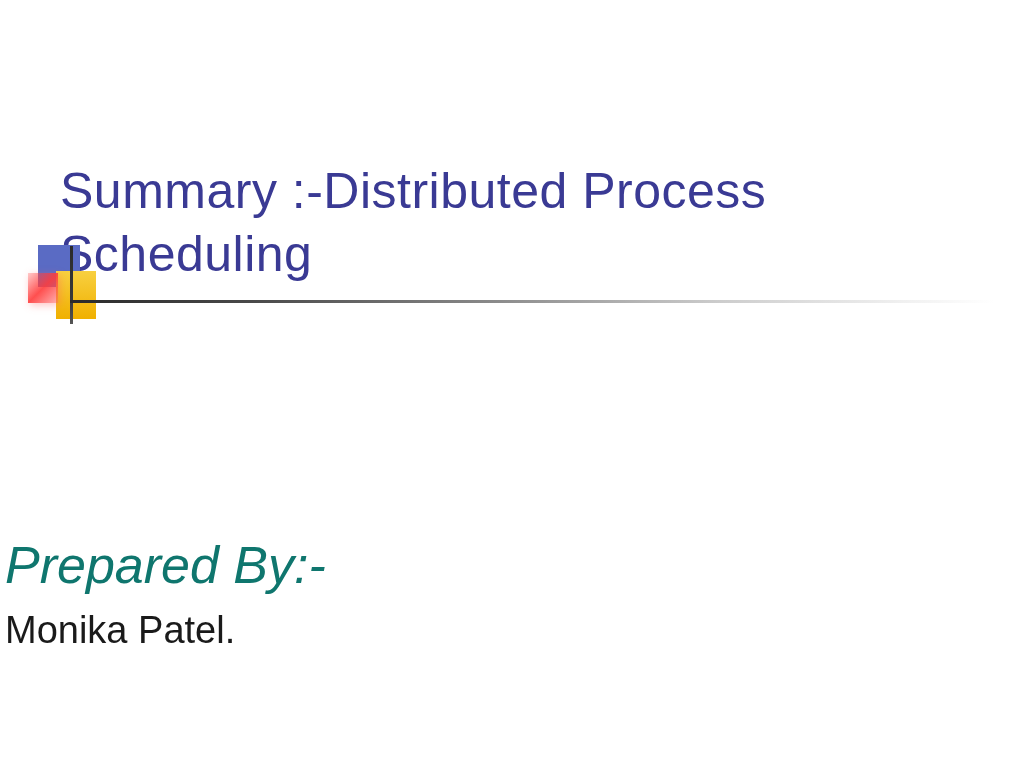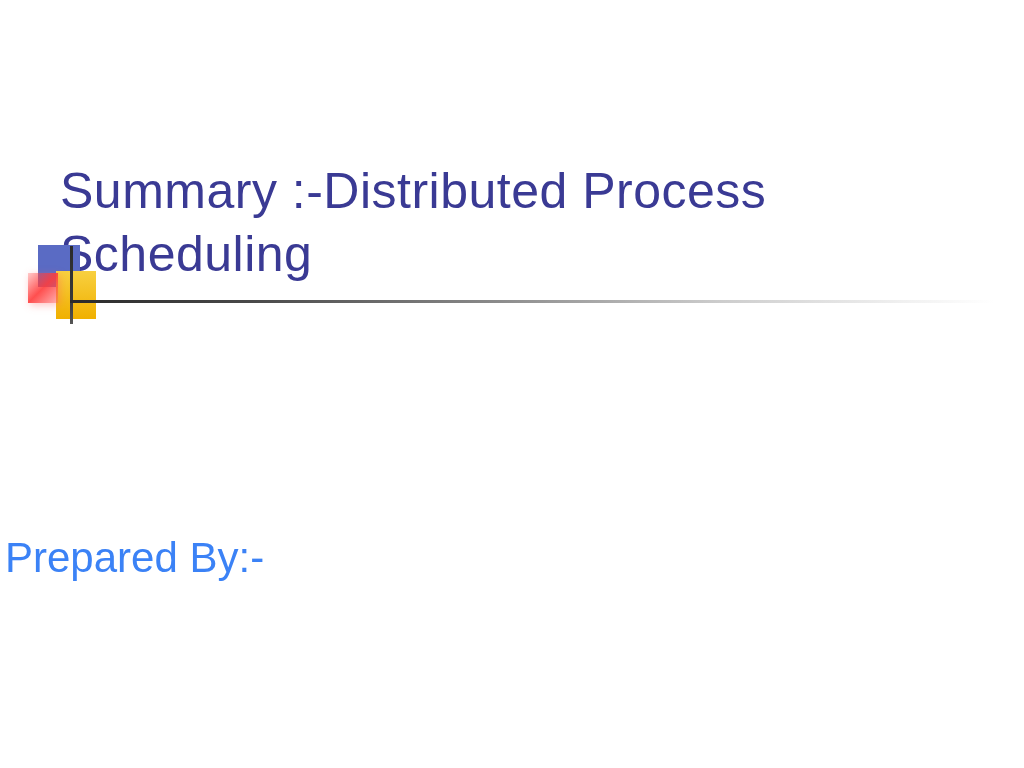--- a/index.html
+++ b/index.html
@@ -80,24 +80,25 @@
       width: 3px;
       height: 78px;
       background: linear-gradient(to bottom, #2a2a2a 0%, #3a3a3a 70%, #555 100%);
     }
     .body-section {
       position: absolute;
       top: 528px;
       left: 5px;
     }
     .prepared-by {
-      font-size: 42px;
-      color: #3b82f6;
+      font-size: 52px;
+      color: #0f766e;
       font-family: Verdana, Geneva, sans-serif;
       line-height: 1.45;
+      font-style: italic;
     }
     .author-name {
       font-size: 38px;
       color: #1a1a1a;
       font-family: Verdana, Geneva, sans-serif;
       line-height: 1.45;
     }
   </style>
 </head>
 <body>
@@ -112,15 +113,16 @@
     <div class="blue-square"></div>
     <div class="yellow-square"></div>
     <div class="red-square"></div>
   </div>
 
   <div class="vertical-line"></div>
   <div class="horizontal-line"></div>
 
   <div class="body-section">
     <div class="prepared-by">Prepared By:-</div>
+    <div class="author-name">Monika Patel.</div>
   </div>
 
 </div>
 
 </body></html>

